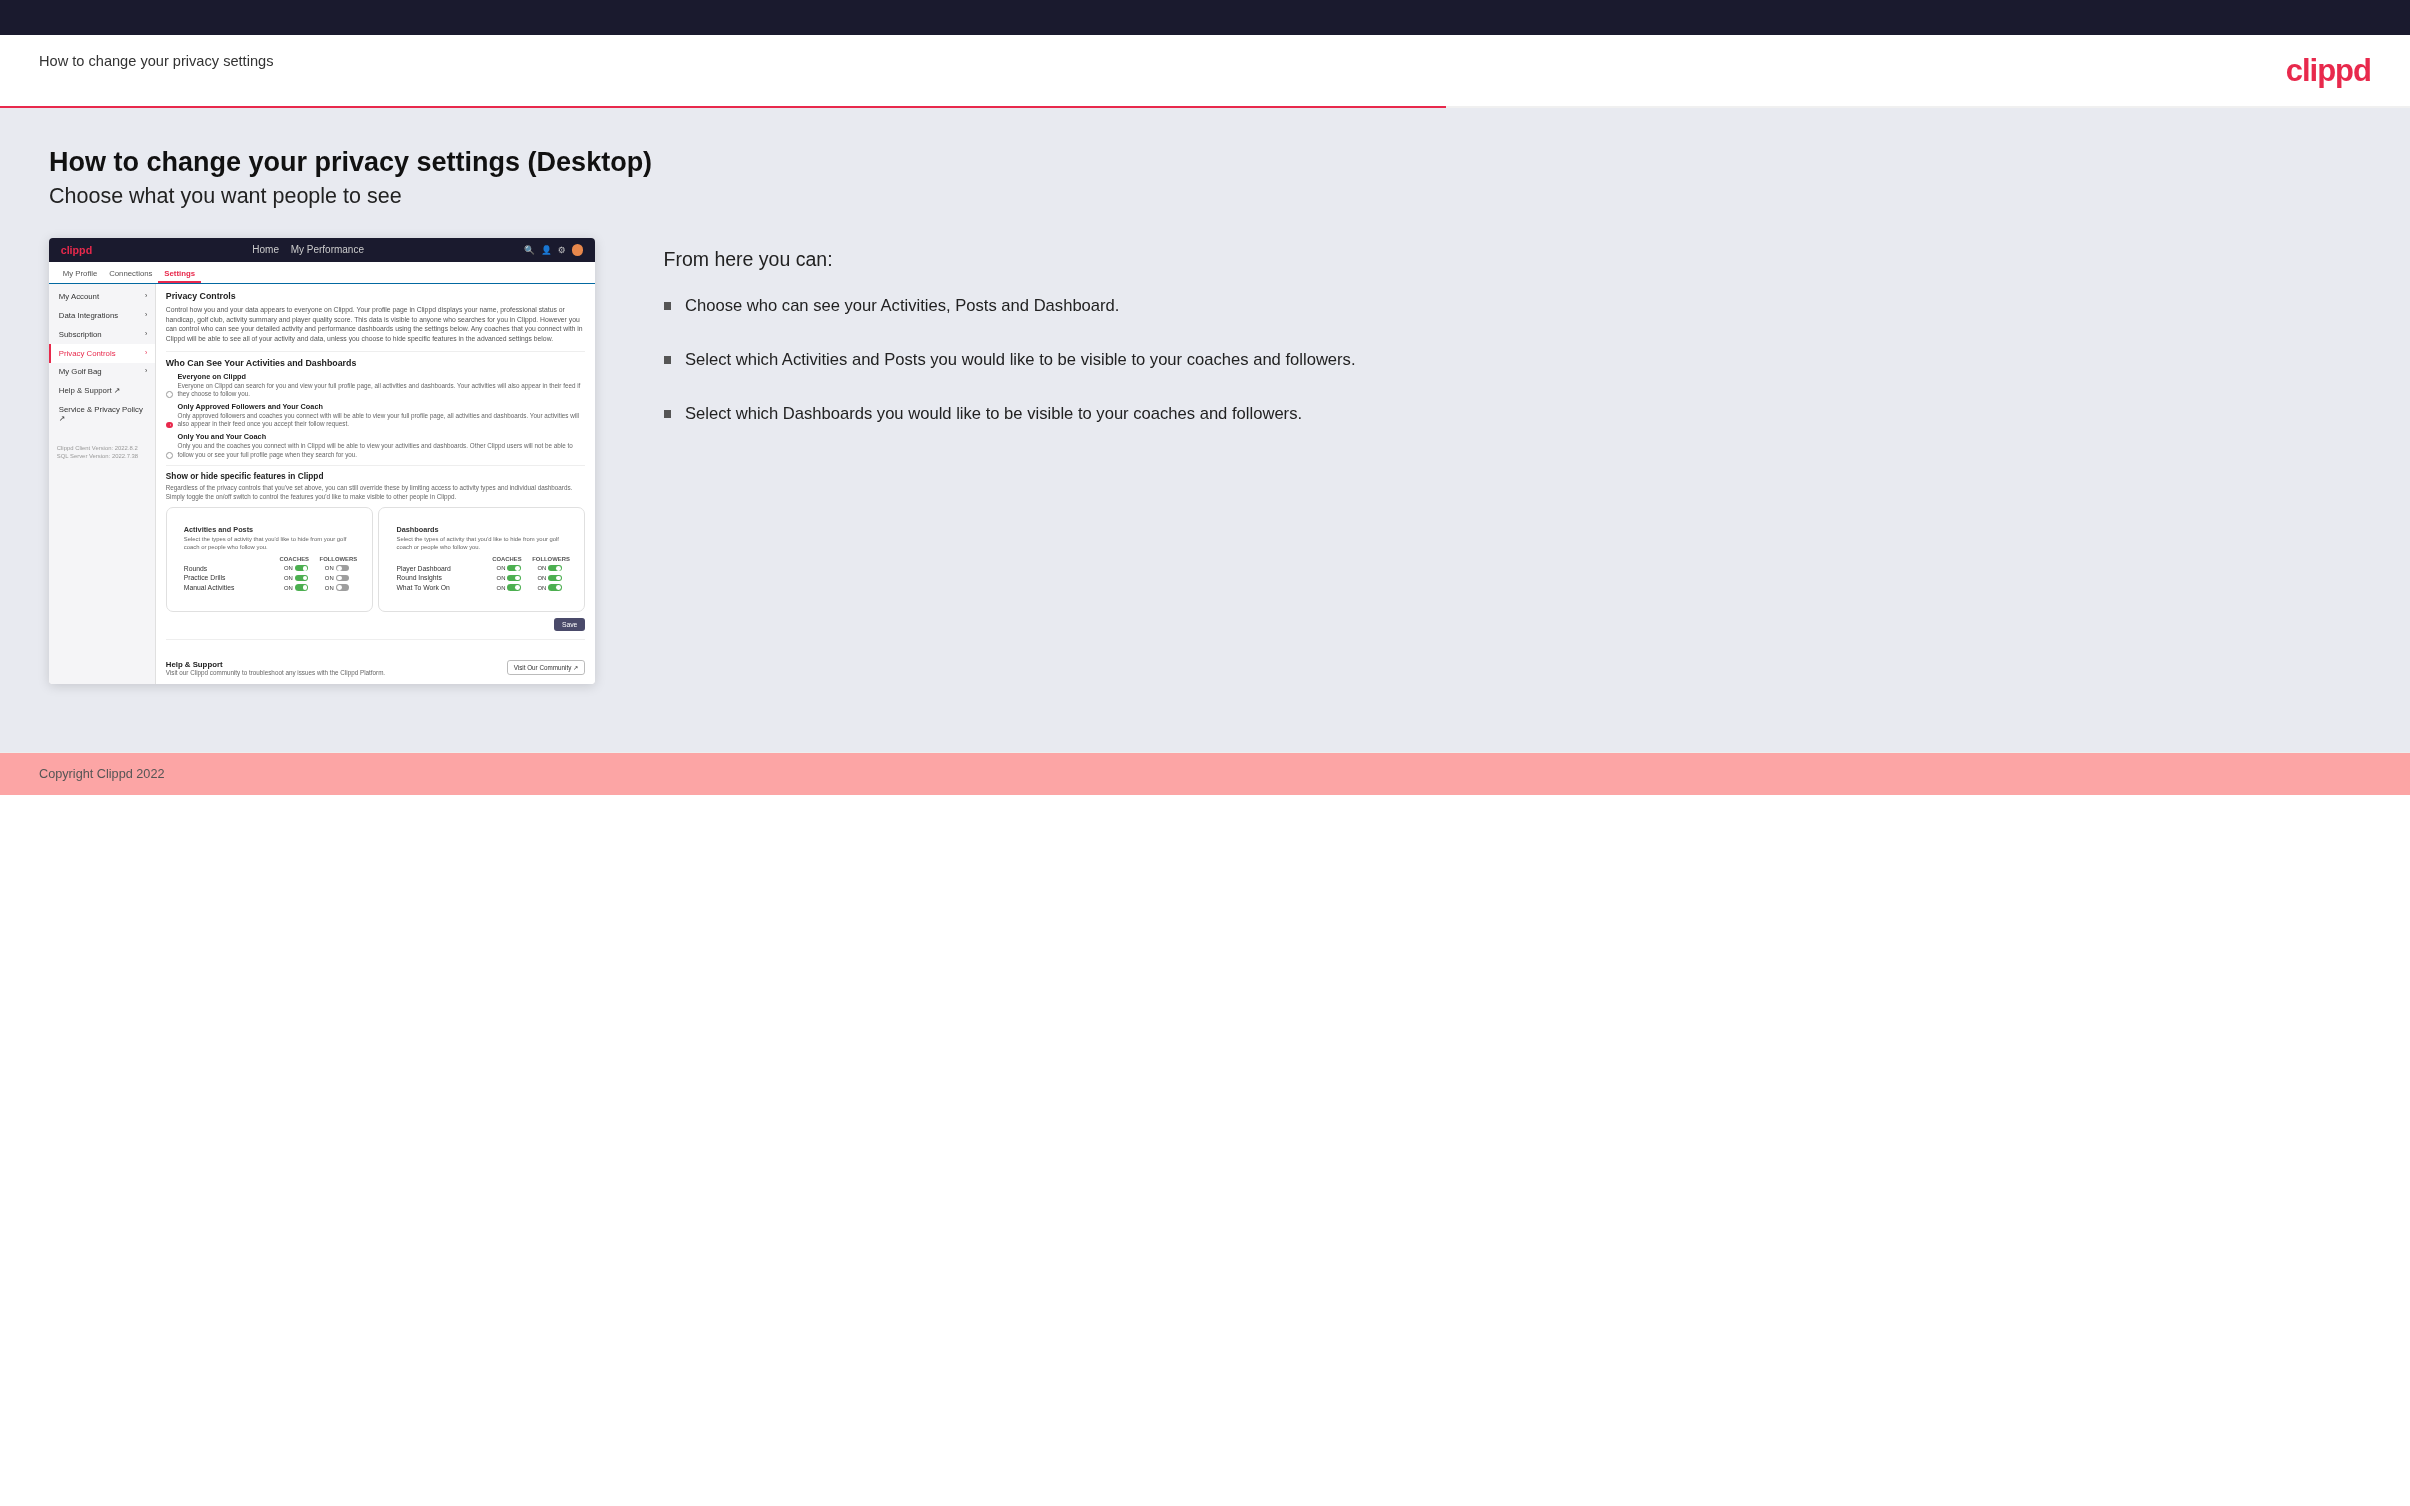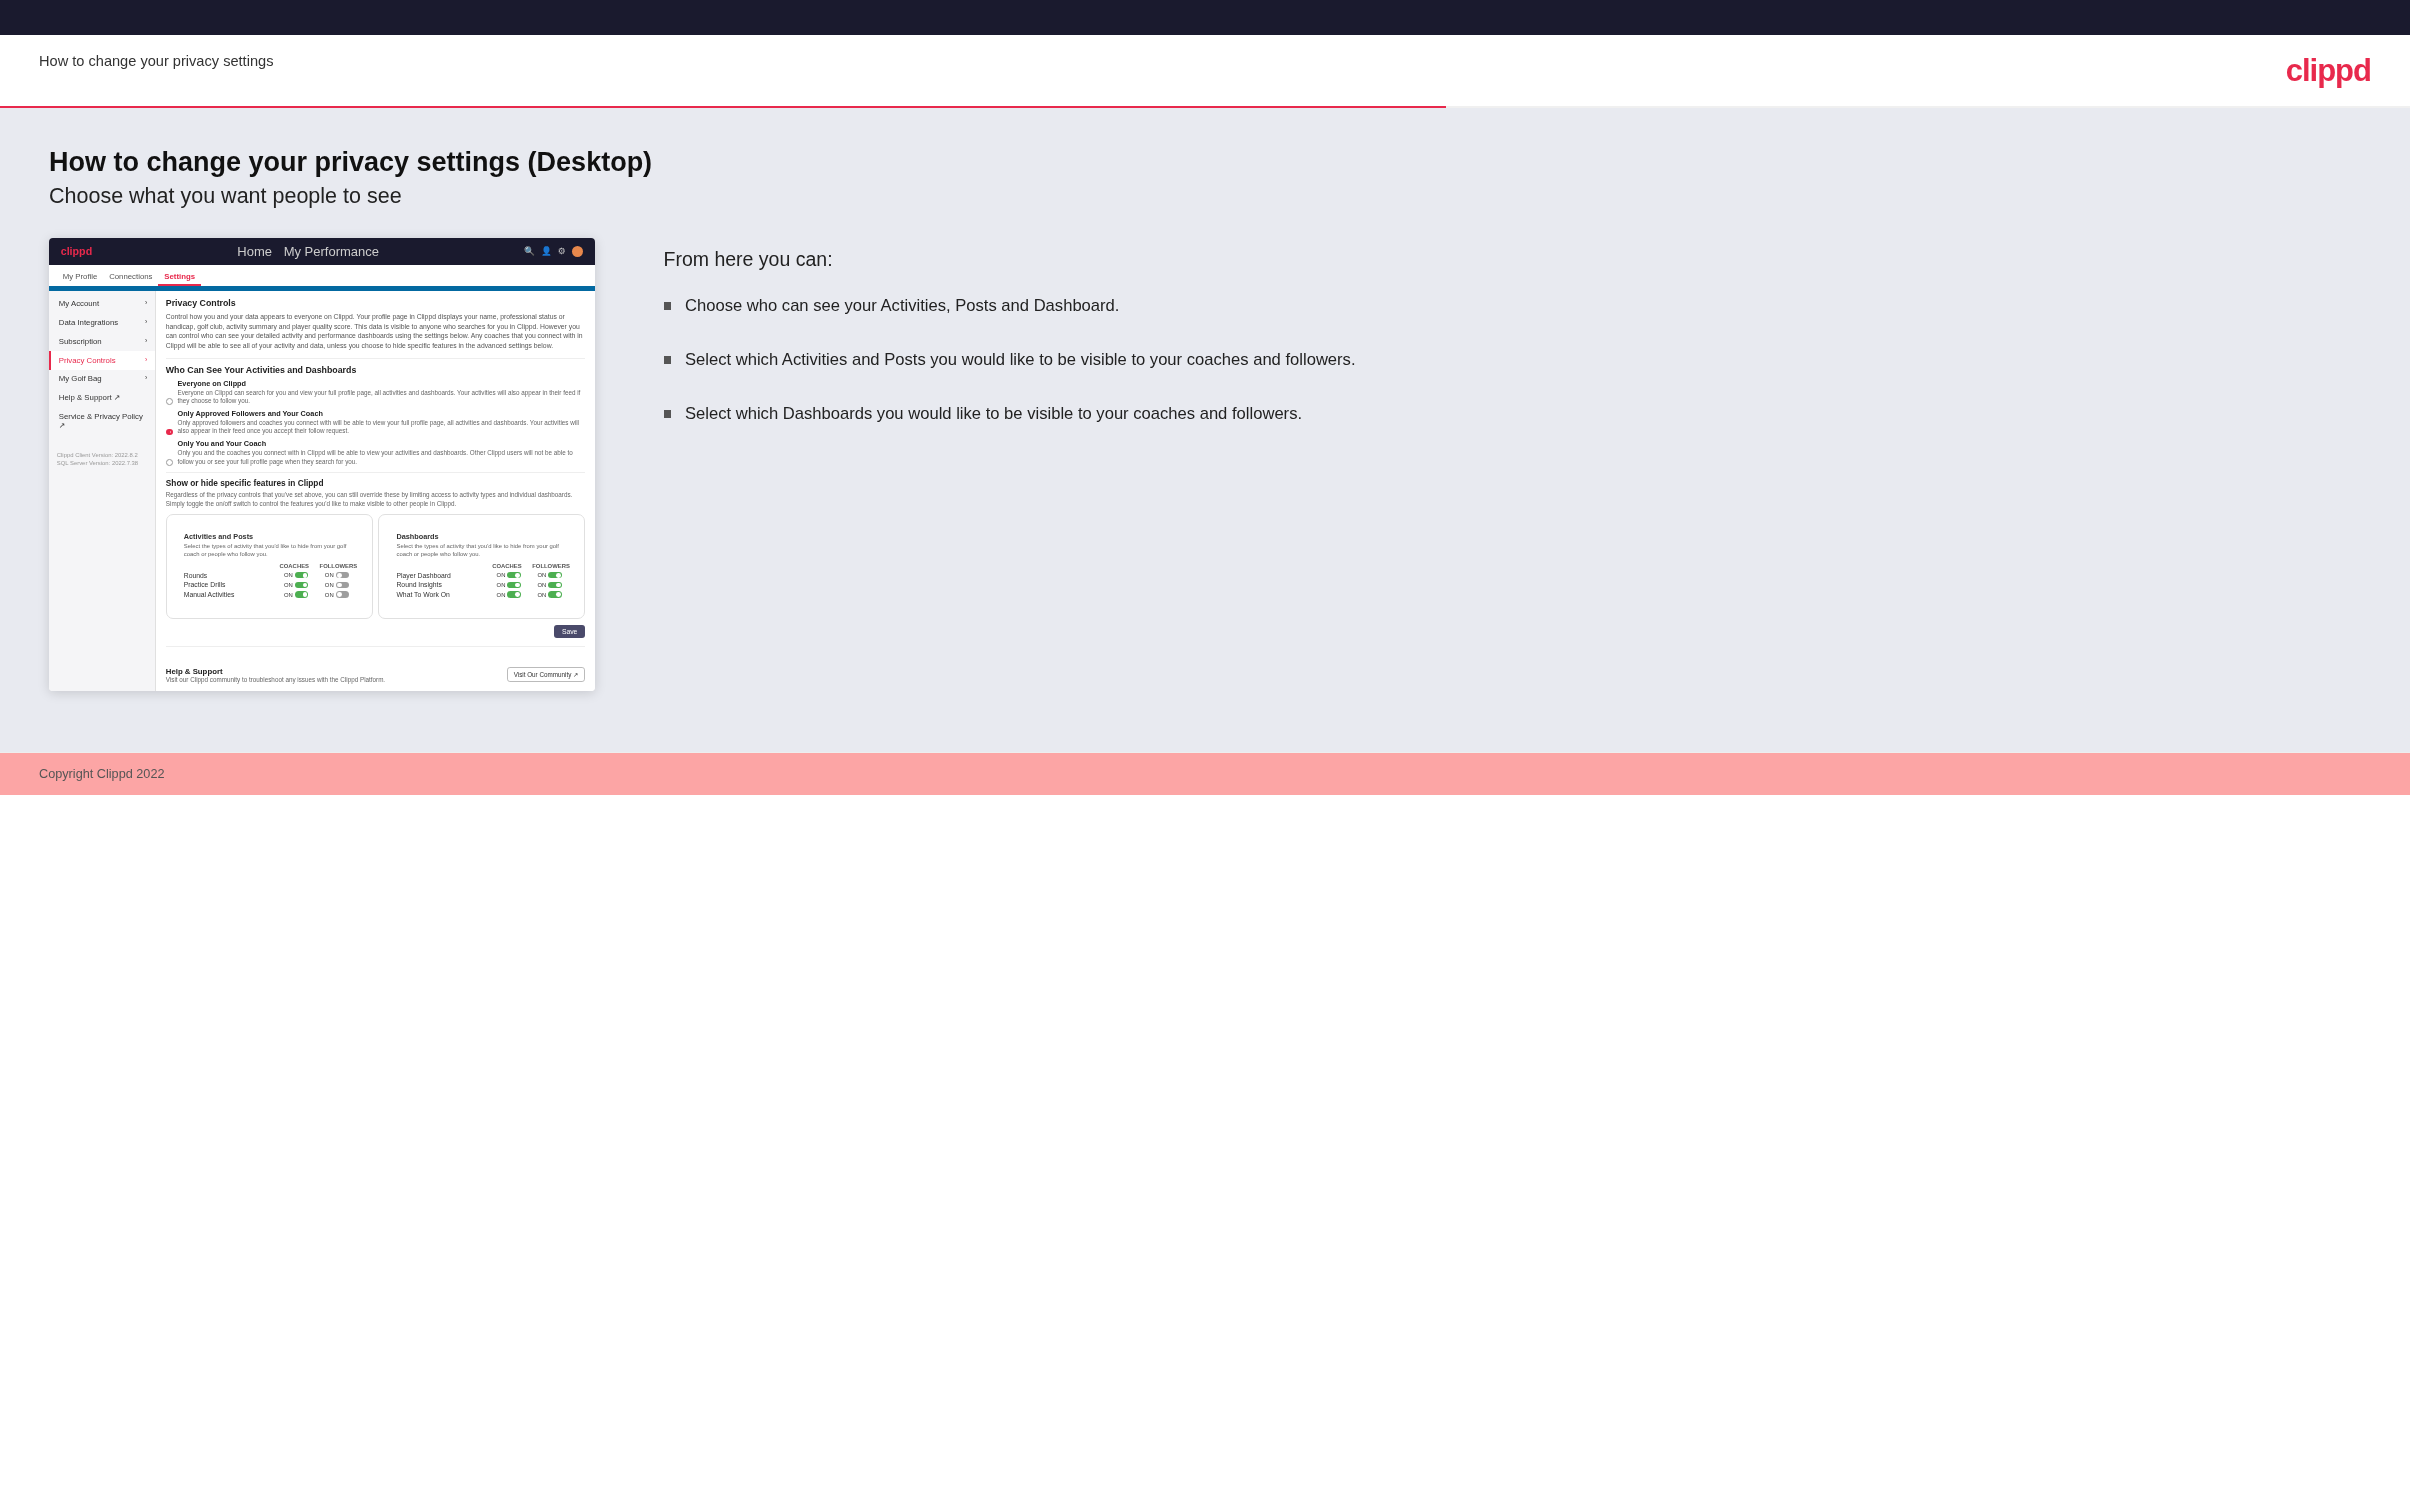--- a/index.html
+++ b/index.html
@@ -85,21 +85,21 @@
       color: #e8294c;
       font-weight: 700;
       font-size: 10.7px;
     }
     .app-navbar-links {
       display: flex;
       gap: 11.7px;
     }
     .app-navbar-link {
       color: #ccc;
-      font-size: 13px;
+      font-size: 10px;
     }
     .app-navbar-icons {
       display: flex;
       gap: 5.9px;
       align-items: center;
     }
     .app-navbar-icon {
       color: #ccc;
       font-size: 8.8px;
     }
@@ -115,21 +115,21 @@
       width: 107px;
       background: #f5f5f7;
       border-right: 1px solid #e0e0e0;
       padding: 3.9px 0;
     }
 
     
     .app-subnav {
       display: flex;
       gap: 0;
-      border-bottom: 5px solid #0369a1;
+      border-bottom: 1px solid #0369a1;
       padding: 3.9px 7.8px 0 7.8px;
       background: #fff;
     }
     .app-subnav-item {
       font-size: 7.8px;
       padding: 2.9px 5.9px;
       color: #555;
       border-bottom: 2px solid transparent;
     }
     .app-subnav-item.active {

